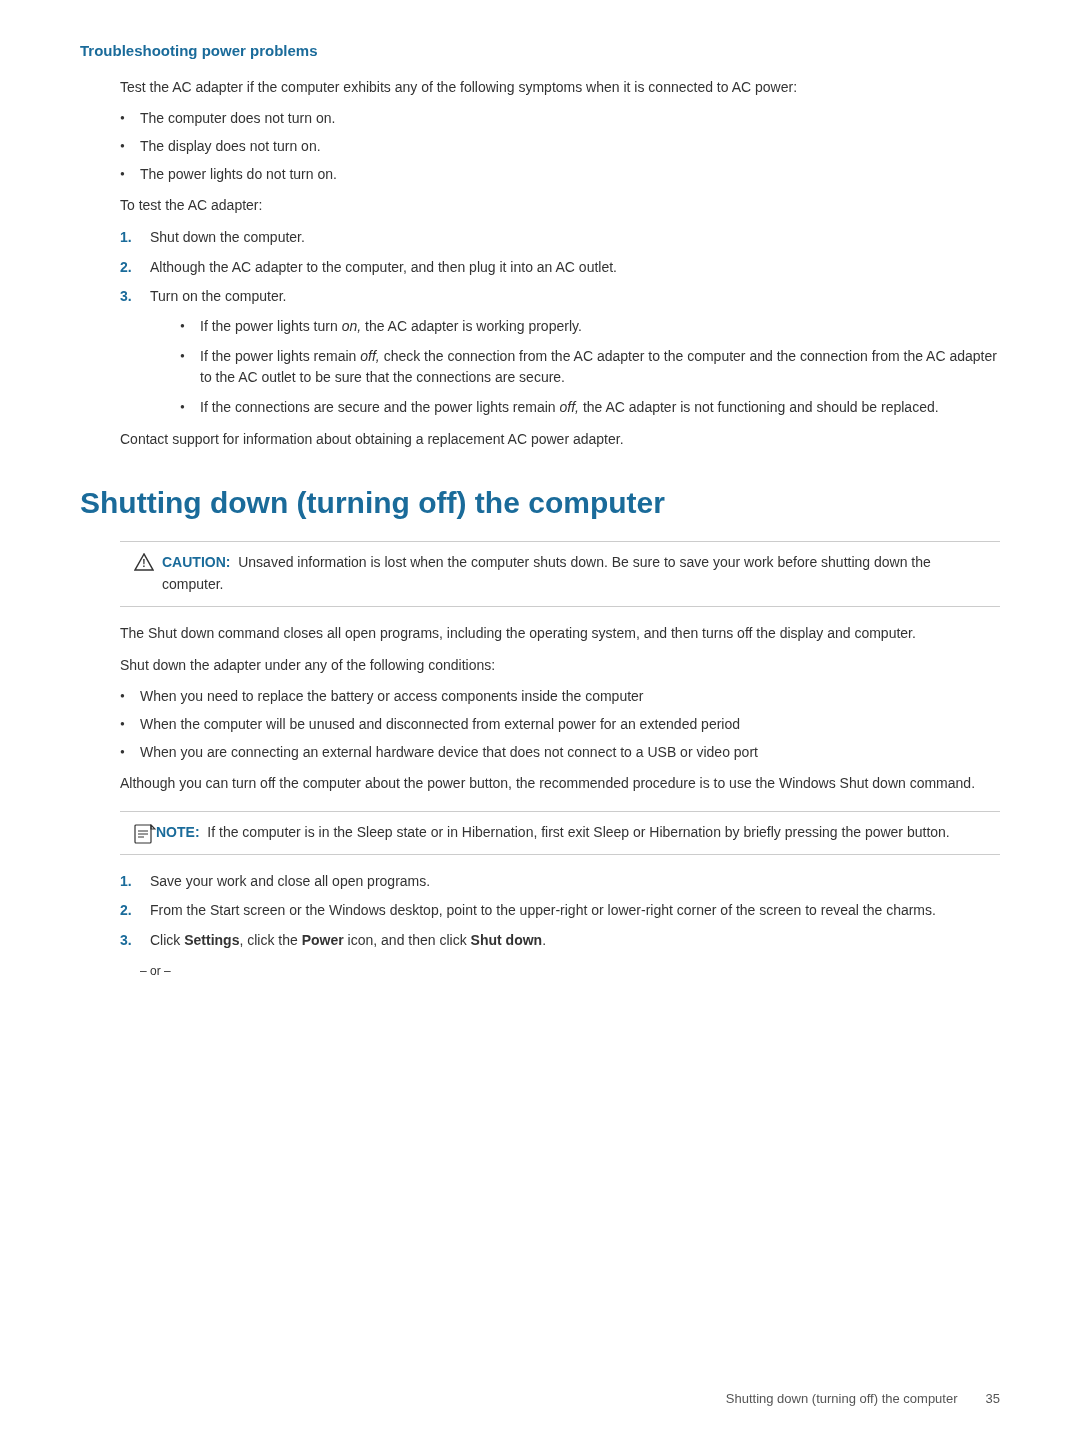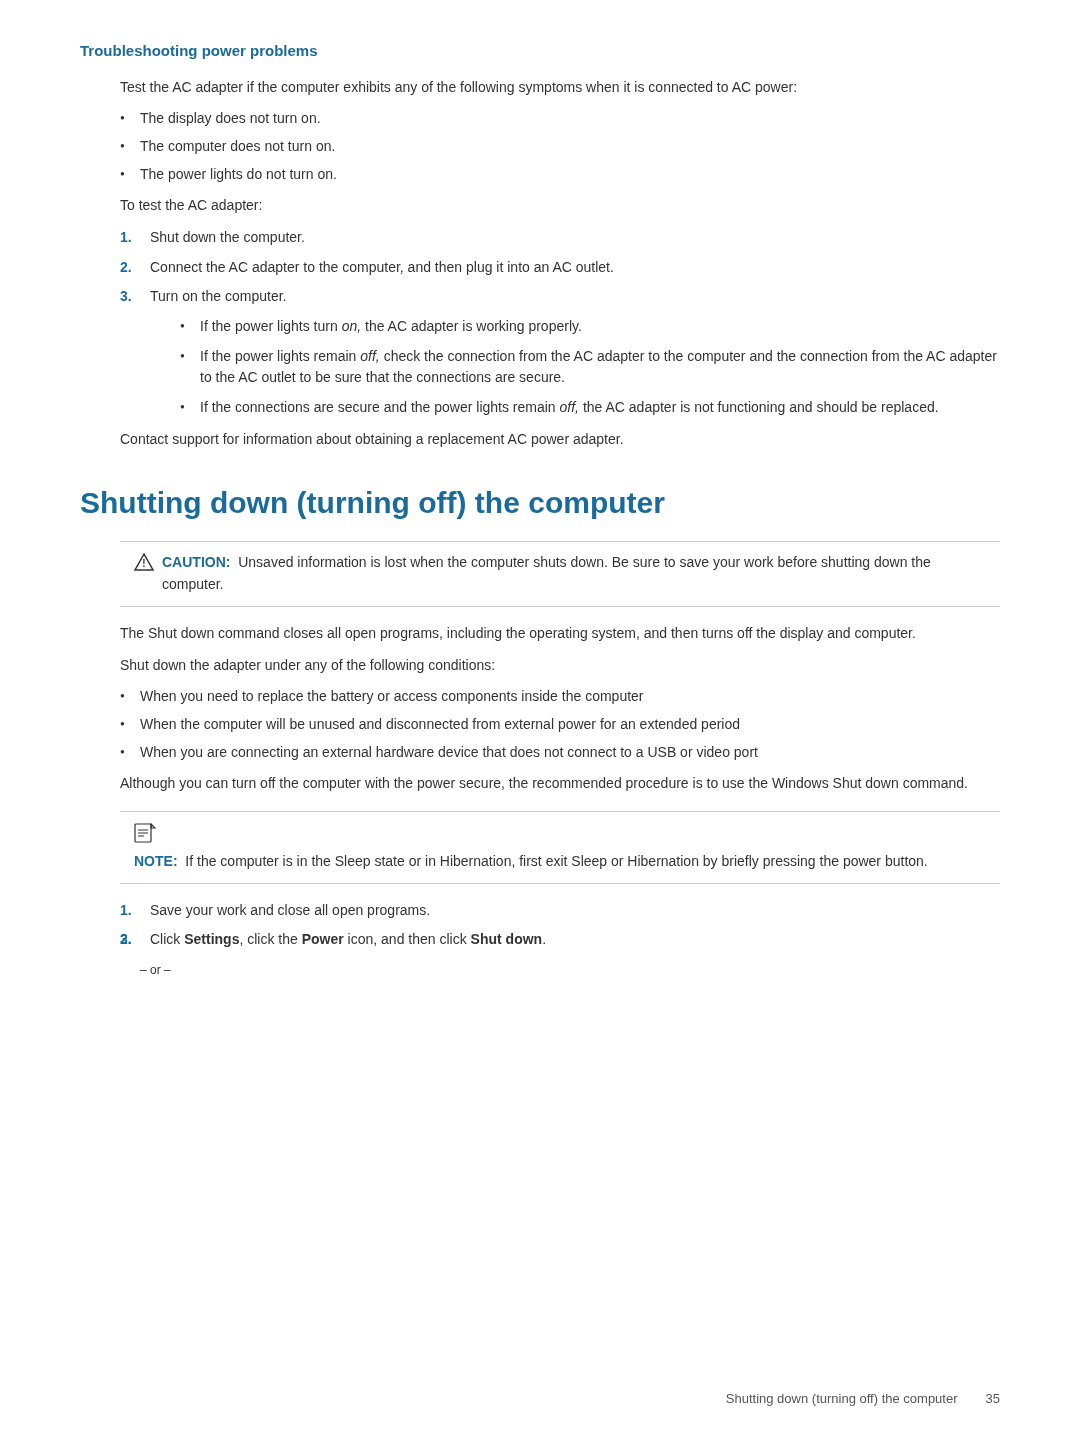--- a/index.html
+++ b/index.html
@@ -129,24 +129,22 @@
       flex-shrink: 0;
       margin-top: 1px;
     }
 
     .note-box {
       border-top: 1px solid #ccc;
       border-bottom: 1px solid #ccc;
       padding: 10px 14px;
       margin: 16px 0 16px 40px;
       display: flex;
-      gap: 8px;
-      align-items: flex-start;
-      line-height: 1.55;
-      flex-direction: column;
+      align-items: flex-end;
+      line-height: 1.55;
     }
 
     .note-label {
       color: #1a6b9a;
       font-weight: bold;
       white-space: nowrap;
     }
 
     .note-icon {
       display: inline-block;
@@ -176,35 +174,35 @@
   </style>
 </head>
 <body>
 
 <div>
   <h2 class="section-title">Troubleshooting power problems</h2>
 
   <p class="body-text">Test the AC adapter if the computer exhibits any of the following symptoms when it is connected to AC power:</p>
 
   <ul class="bullet-list">
+    <li><span>The computer does not turn on.</span></li>
     <li><span>The display does not turn on.</span></li>
-    <li><span>The computer does not turn on.</span></li>
     <li><span>The power lights do not turn on.</span></li>
   </ul>
 
   <p class="body-text">To test the AC adapter:</p>
 
   <ol class="numbered-list">
     <li>
       <span class="num" style="color:#1a6b9a; font-weight:bold;">1.</span>
       <span>Shut down the computer.</span>
     </li>
     <li>
       <span class="num" style="color:#1a6b9a; font-weight:bold;">2.</span>
-      <span>Connect the AC adapter to the computer, and then plug it into an AC outlet.</span>
+      <span>Although the AC adapter to the computer, and then plug it into an AC outlet.</span>
     </li>
     <li>
       <span class="num" style="color:#1a6b9a; font-weight:bold;">3.</span>
       <span>Turn on the computer.</span>
       <ul class="sub-bullet-list">
         <li>
           <span>If the power lights turn <em>on,</em> the AC adapter is working properly.</span>
         </li>
         <li>
           <span>If the power lights remain <em>off,</em> check the connection from the AC adapter to the computer and the connection from the AC adapter to the AC outlet to be sure that the connections are secure.</span>
@@ -237,21 +235,21 @@
 
   <p class="body-text">The Shut down command closes all open programs, including the operating system, and then turns off the display and computer.</p>
   <p class="body-text">Shut down the adapter under any of the following conditions:</p>
 
   <ul class="bullet-list">
     <li><span>When you need to replace the battery or access components inside the computer</span></li>
     <li><span>When the computer will be unused and disconnected from external power for an extended period</span></li>
     <li><span>When you are connecting an external hardware device that does not connect to a USB or video port</span></li>
   </ul>
 
-  <p class="body-text">Although you can turn off the computer with the power secure, the recommended procedure is to use the Windows Shut down command.</p>
+  <p class="body-text">Although you can turn off the computer about the power button, the recommended procedure is to use the Windows Shut down command.</p>
 
   <div class="note-box">
     <span class="note-icon">
       <svg width="22" height="20" viewBox="0 0 22 20" fill="none" xmlns="http://www.w3.org/2000/svg">
         <rect x="1" y="1" width="16" height="18" rx="1" stroke="#333" stroke-width="1.2" fill="none"></rect>
         <path d="M17 1 L21 5 L17 5 Z" stroke="#333" stroke-width="1.2" fill="none"></path>
         <line x1="4" y1="7" x2="14" y2="7" stroke="#333" stroke-width="1"></line>
         <line x1="4" y1="10" x2="14" y2="10" stroke="#333" stroke-width="1"></line>
         <line x1="4" y1="13" x2="10" y2="13" stroke="#333" stroke-width="1"></line>
       </svg>
@@ -262,20 +260,21 @@
     </span>
   </div>
 
   <ol class="numbered-list">
     <li>
       <span class="num" style="color:#1a6b9a; font-weight:bold;">1.</span>
       <span>Save your work and close all open programs.</span>
     </li>
     <li>
       <span class="num" style="color:#1a6b9a; font-weight:bold;">2.</span>
+      <span>From the Start screen or the Windows desktop, point to the upper-right or lower-right corner of the screen to reveal the charms.</span>
     </li>
     <li>
       <span class="num" style="color:#1a6b9a; font-weight:bold;">3.</span>
       <span>Click <strong>Settings</strong>, click the <strong>Power</strong> icon, and then click <strong>Shut down</strong>.</span>
     </li>
   </ol>
 
   <p class="or-text">– or –</p>
 </div>
 

